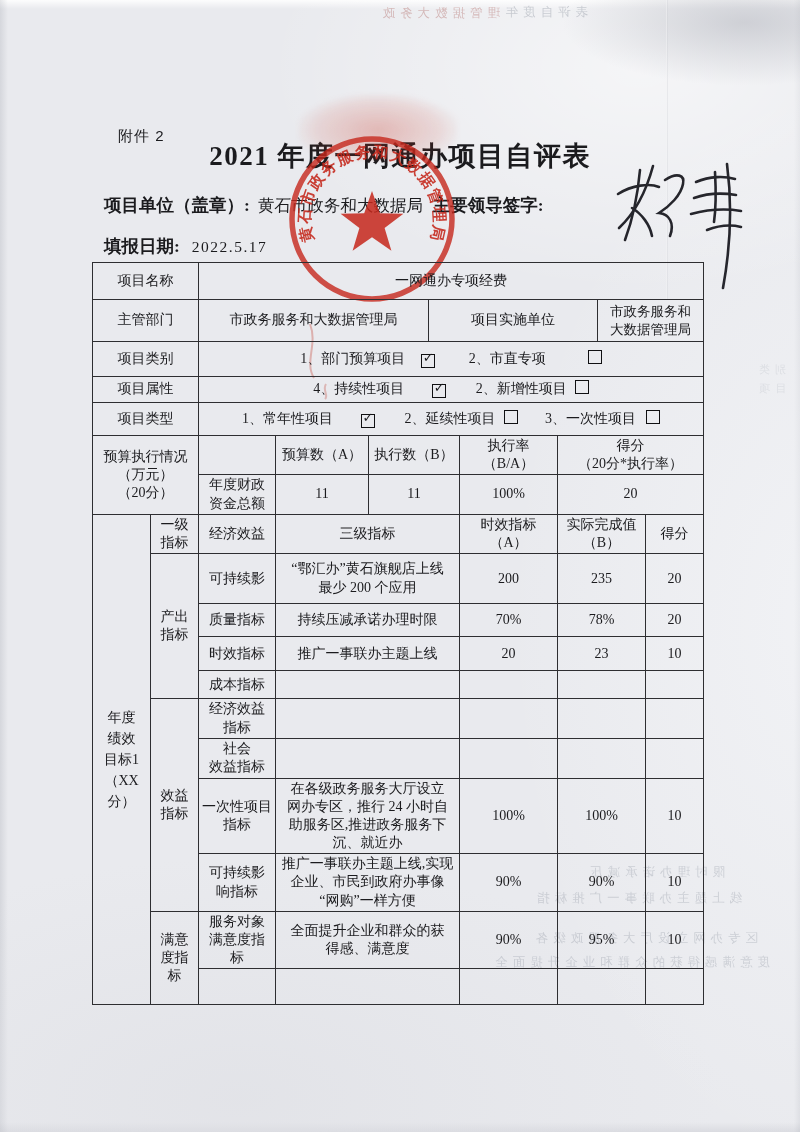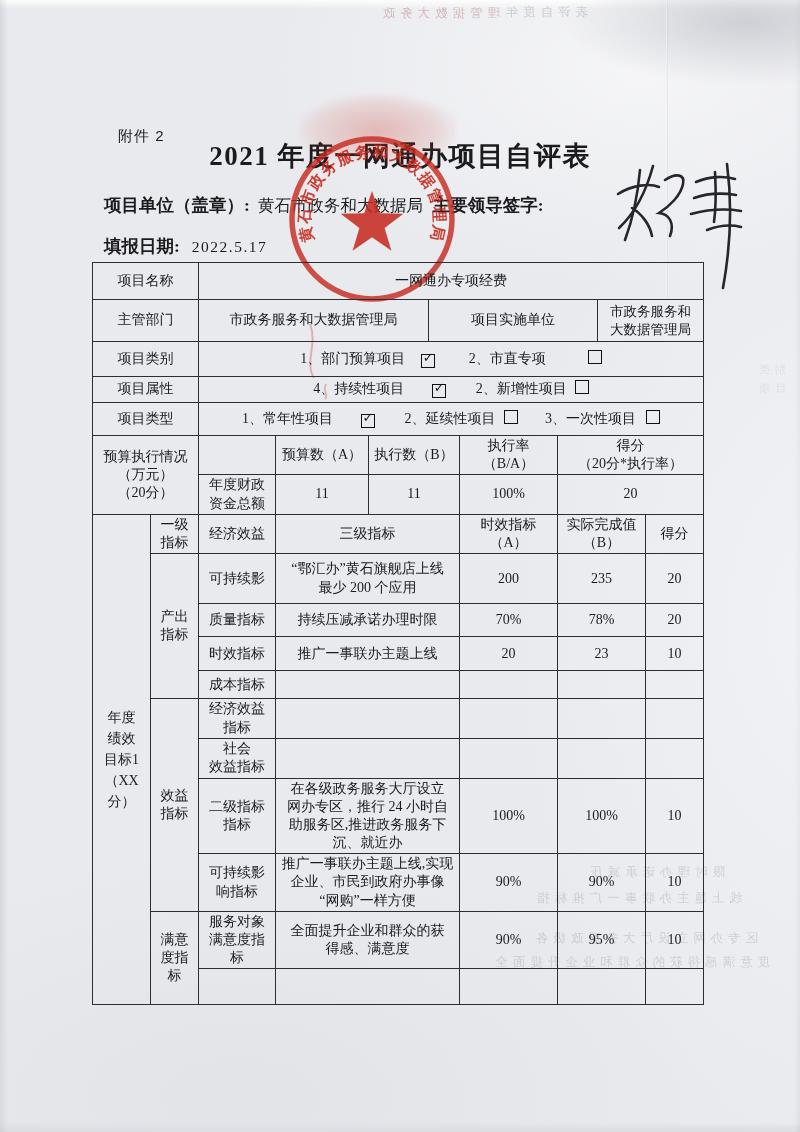--- a/index.html
+++ b/index.html
@@ -239,21 +239,21 @@
     <tr style="height:35px">
       <td class="preline">社会
 效益指标</td>
       <td colspan="3"></td>
       <td></td>
       <td colspan="2"></td>
       <td></td>
     </tr>
 
     <tr style="height:74px">
-      <td class="preline">二级指标
+      <td class="preline">一次性项目
 指标</td>
       <td colspan="3" class="preline">在各级政务服务大厅设立
 网办专区，推行 24 小时自
 助服务区,推进政务服务下
 沉、就近办</td>
       <td>100%</td>
       <td colspan="2">100%</td>
       <td>10</td>
     </tr>
 

